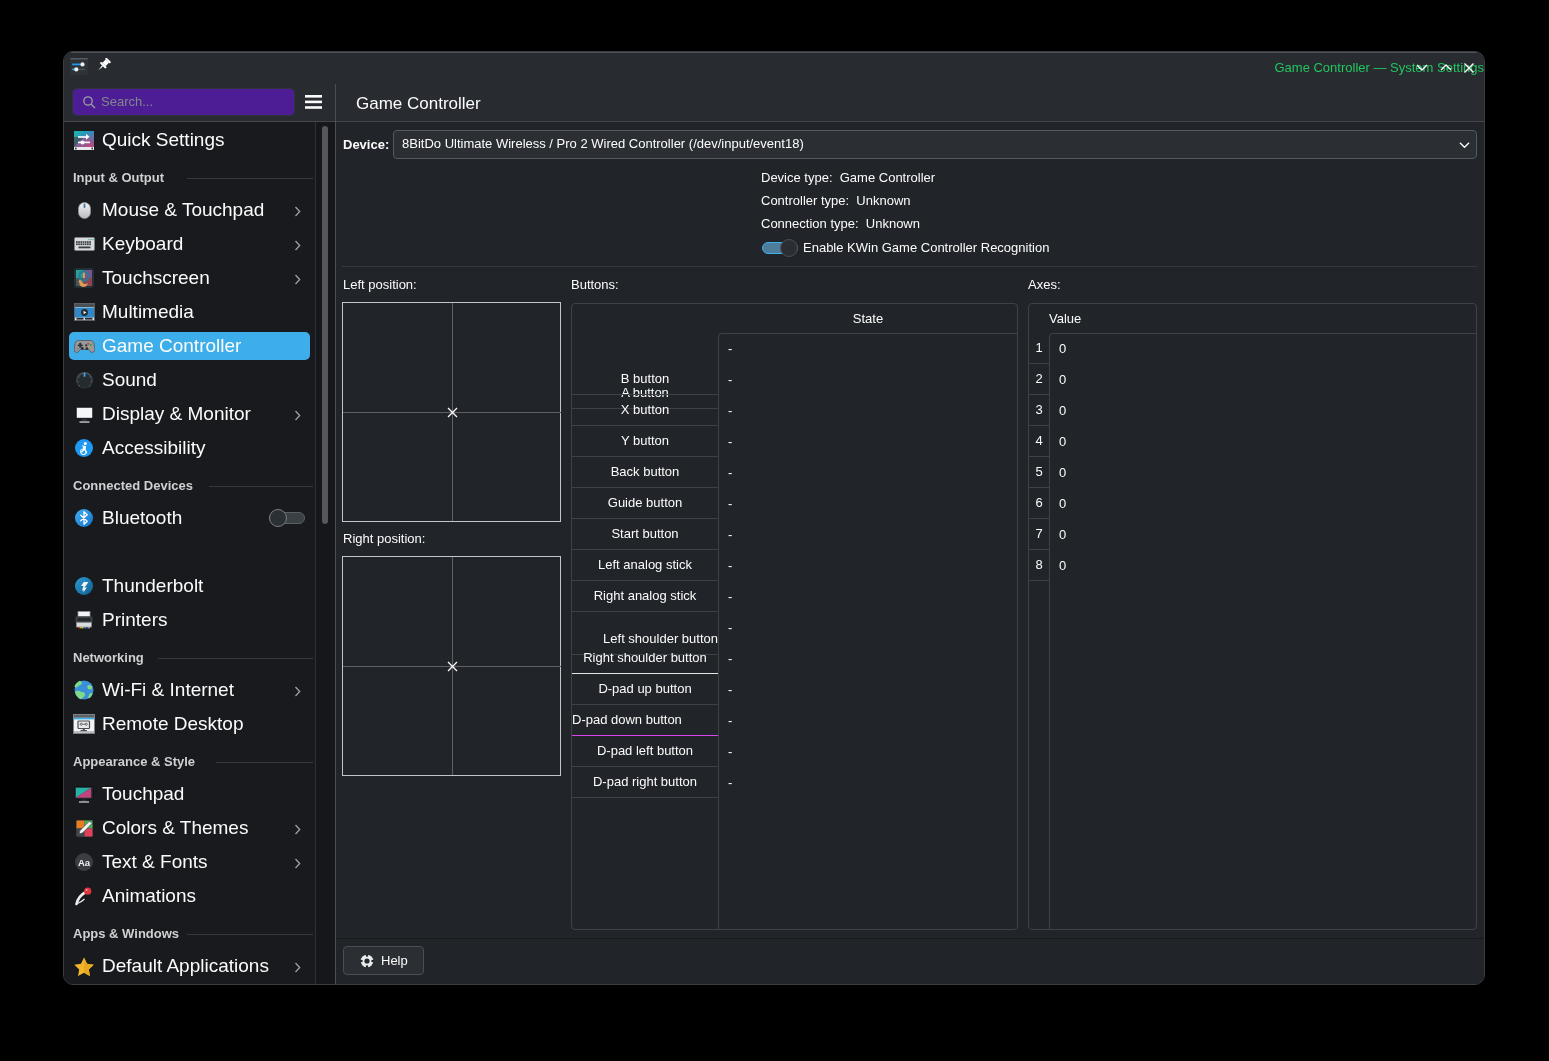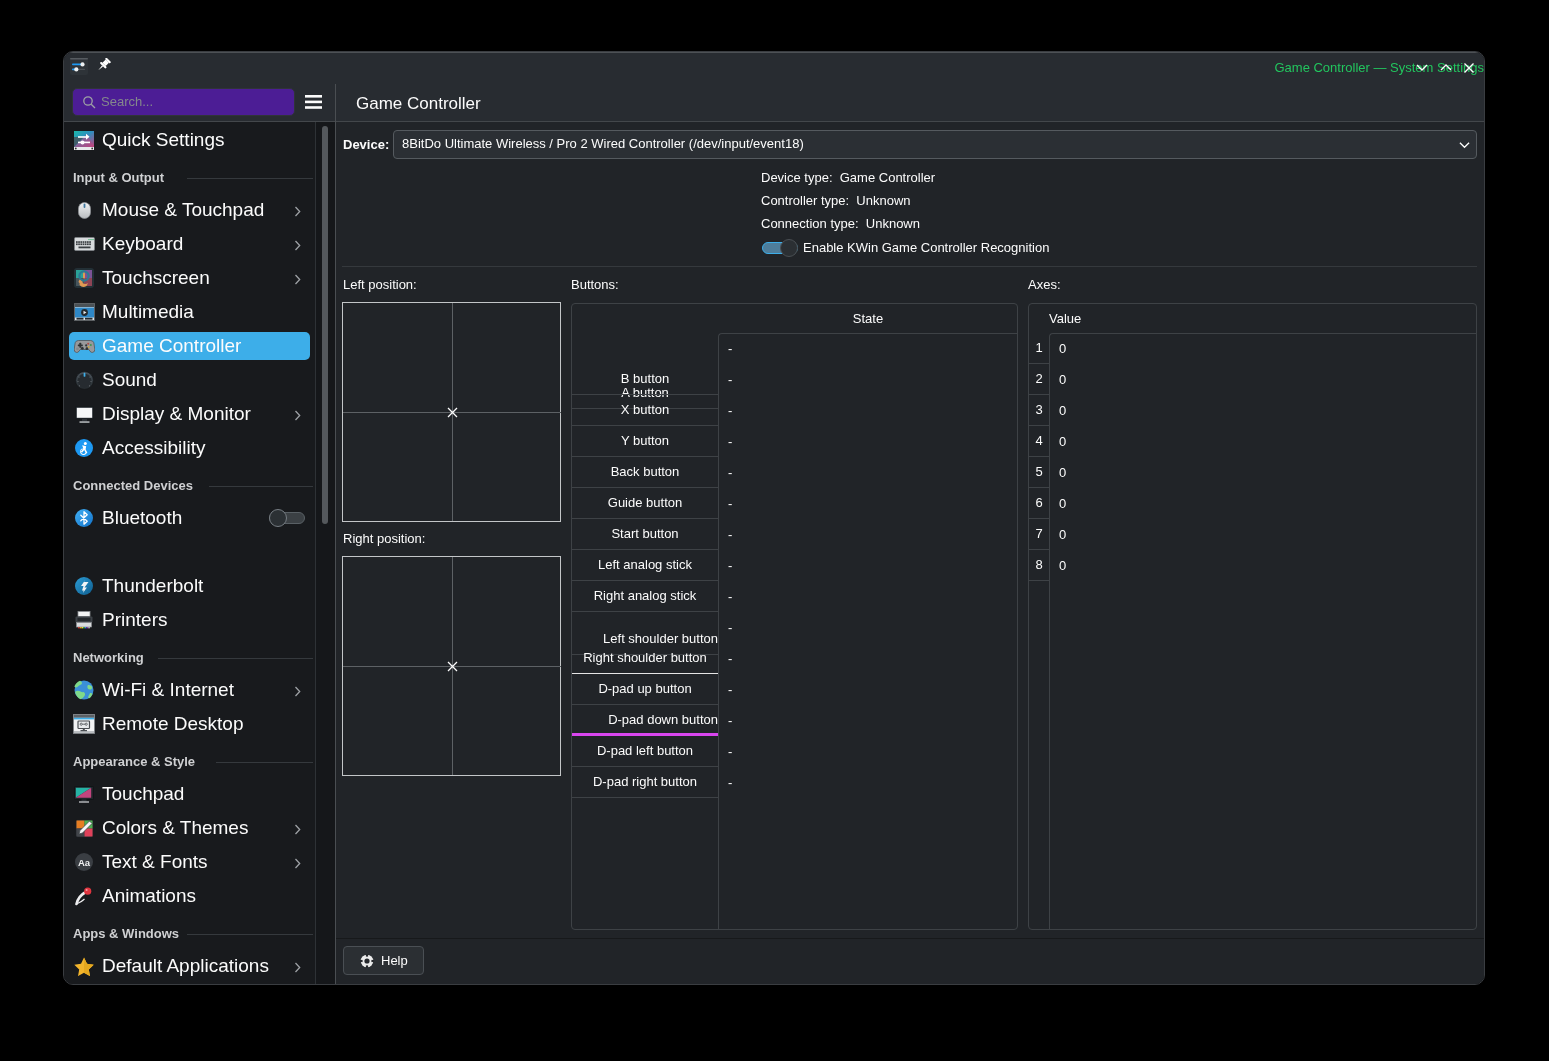--- a/index.html
+++ b/index.html
@@ -461,21 +461,21 @@
       <div class="abs" style="left:0; top:246px; width:146px; height:31px; line-height:30px; text-align:center; border-bottom:1px solid #3e4246; white-space:nowrap;">Left analog stick</div>
       <div class="abs" style="left:156px; top:246px; line-height:31px;">-</div>
       <div class="abs" style="left:0; top:277px; width:146px; height:31px; line-height:30px; text-align:center; border-bottom:1px solid #3e4246; white-space:nowrap;">Right analog stick</div>
       <div class="abs" style="left:156px; top:277px; line-height:31px;">-</div>
       <div class="abs" style="left:0; top:320px; width:146px; height:31px; line-height:30px; text-align:right; border-bottom:1px solid #3e4246; white-space:nowrap;">Left shoulder button</div>
       <div class="abs" style="left:156px; top:308px; line-height:31px;">-</div>
       <div class="abs" style="left:0; top:339px; width:146px; height:31px; line-height:30px; text-align:center; border-bottom:1px solid #e5e5e5; white-space:nowrap;">Right shoulder button</div>
       <div class="abs" style="left:156px; top:339px; line-height:31px;">-</div>
       <div class="abs" style="left:0; top:370px; width:146px; height:31px; line-height:30px; text-align:center; border-bottom:1px solid #3e4246; white-space:nowrap;">D-pad up button</div>
       <div class="abs" style="left:156px; top:370px; line-height:31px;">-</div>
-      <div class="abs" style="left:0; top:401px; width:146px; height:31px; line-height:30px; text-align:right; border-bottom:3px solid #d946ef; white-space:nowrap;">D-pad down button</div>
+      <div class="abs" style="left:0; top:401px; width:146px; height:31px; line-height:30px; text-align:left; border-bottom:1px solid #d946ef; white-space:nowrap;">D-pad down button</div>
       <div class="abs" style="left:156px; top:401px; line-height:31px;">-</div>
       <div class="abs" style="left:0; top:432px; width:146px; height:31px; line-height:30px; text-align:center; border-bottom:1px solid #3e4246; white-space:nowrap;">D-pad left button</div>
       <div class="abs" style="left:156px; top:432px; line-height:31px;">-</div>
       <div class="abs" style="left:0; top:463px; width:146px; height:31px; line-height:30px; text-align:center; border-bottom:1px solid #3e4246; white-space:nowrap;">D-pad right button</div>
       <div class="abs" style="left:156px; top:463px; line-height:31px;">-</div>
     </div>
 <div class="tbl" style="left:964px; top:251px; width:449px; height:627px;">
       <div class="abs" style="left:20px; top:0; width:428px; height:29px; line-height:29px; ">Value</div>
       <div class="abs" style="left:20px; top:29px; right:0; bottom:0; border-left:1px solid #3e4246; border-top:1px solid #3e4246; border-top-left-radius:4px;"></div>
       <div class="abs" style="left:0; top:29px; width:20px; height:31px; line-height:30px; text-align:center; border-bottom:1px solid #3e4246;">1</div>

